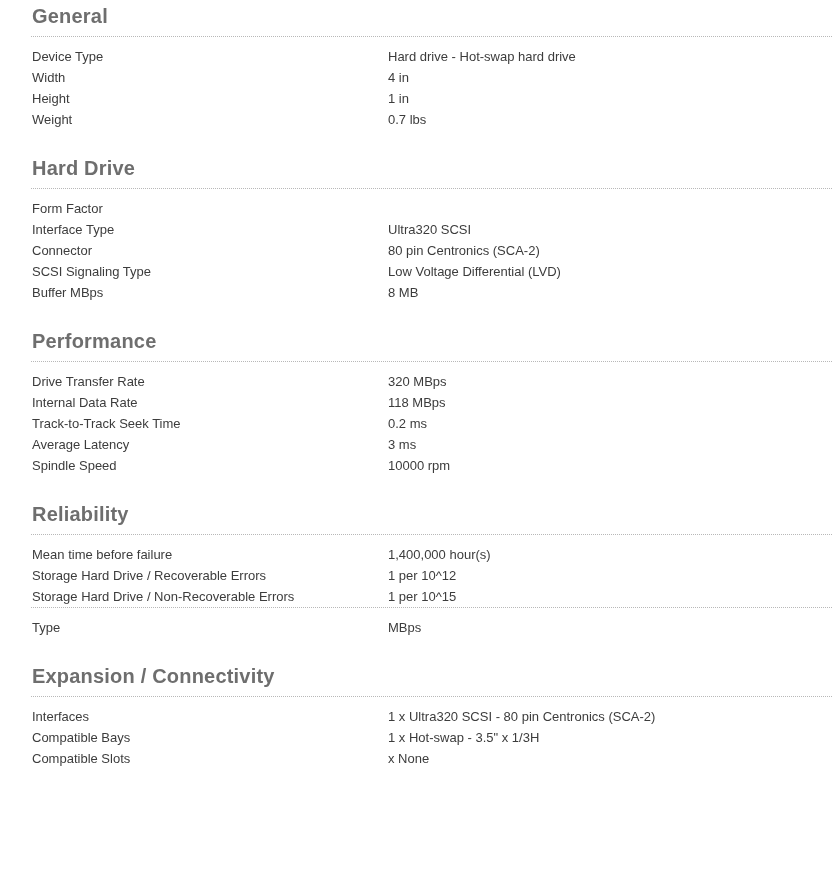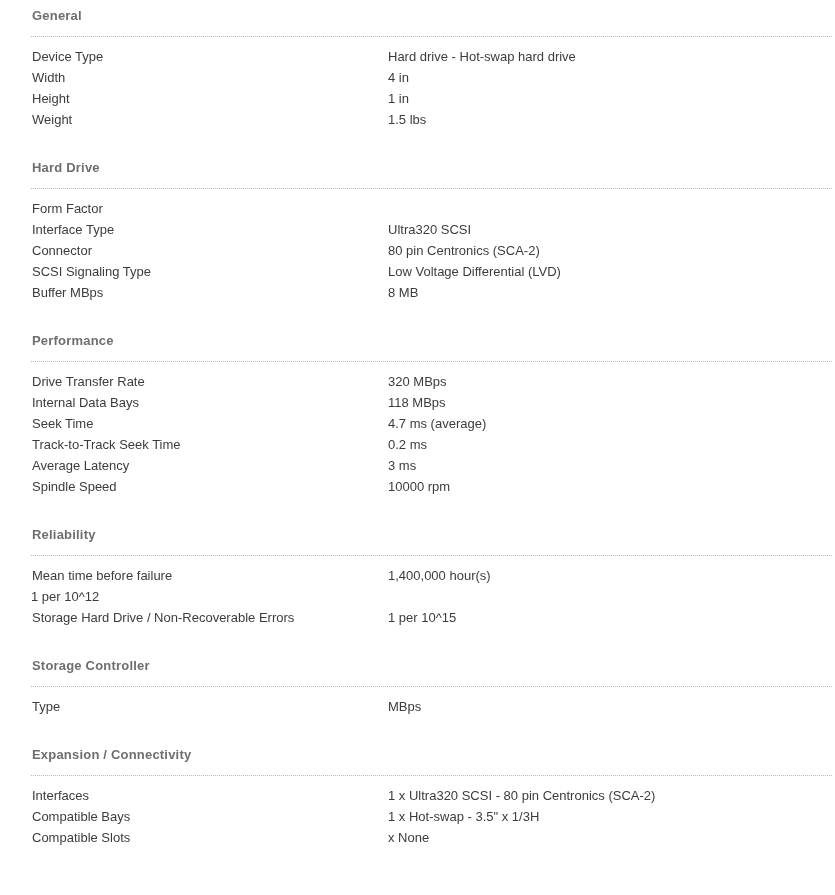--- a/index.html
+++ b/index.html
@@ -7,21 +7,21 @@
     width: 835px;
     min-height: 895px;
     box-sizing: border-box;
     padding: 6px 3px 12px 31px;
     font-family: "Liberation Sans", "DejaVu Sans", sans-serif;
     -webkit-font-smoothing: antialiased;
   }
   main { display: block; }
   .spec-section { display: block; }
   .section-title {
-    font-size: 13px;
+    font-size: 20px;
     font-weight: bold;
     color: var(--title-color, #6e6e6e);
     line-height: 20px;
     margin: 28px 0 10px 1px;
     letter-spacing: 0.2px;
   }
   .spec-section:first-child .section-title { margin-top: 0; }
   .section-divider {
     height: 0;
     border-top: 1px dotted var(--divider-color, #b8b8b8);
@@ -62,21 +62,21 @@
   </div>
 
 
   <div class="spec-row">
     <div class="spec-label">Height</div>
     <div class="spec-value">1 in</div>
   </div>
 
   <div class="spec-row">
     <div class="spec-label">Weight</div>
-    <div class="spec-value">1.5 lbs</div>
+    <div class="spec-value">0.7 lbs</div>
   </div>
 </div>
   </section>
 
   <section class="spec-section">
     <h2 class="section-title">Hard Drive</h2>
     <div class="section-divider"></div>
     <div class="spec-rows">
   <div class="spec-row">
     <div class="spec-label">Form Factor</div>
@@ -109,28 +109,24 @@
   <section class="spec-section">
     <h2 class="section-title">Performance</h2>
     <div class="section-divider"></div>
     <div class="spec-rows">
   <div class="spec-row">
     <div class="spec-label">Drive Transfer Rate</div>
     <div class="spec-value">320 MBps</div>
   </div>
 
   <div class="spec-row">
-    <div class="spec-label">Internal Data Bays</div>
+    <div class="spec-label">Internal Data Rate</div>
     <div class="spec-value">118 MBps</div>
   </div>
 
-  <div class="spec-row">
-    <div class="spec-label">Seek Time</div>
-    <div class="spec-value">4.7 ms (average)</div>
-  </div>
 
   <div class="spec-row">
     <div class="spec-label">Track-to-Track Seek Time</div>
     <div class="spec-value">0.2 ms</div>
   </div>
 
   <div class="spec-row">
     <div class="spec-label">Average Latency</div>
     <div class="spec-value">3 ms</div>
   </div>
@@ -145,32 +141,32 @@
   <section class="spec-section">
     <h2 class="section-title">Reliability</h2>
     <div class="section-divider"></div>
     <div class="spec-rows">
   <div class="spec-row">
     <div class="spec-label">Mean time before failure</div>
     <div class="spec-value">1,400,000 hour(s)</div>
   </div>
 
   <div class="spec-row">
+    <div class="spec-label">Storage Hard Drive / Recoverable Errors</div>
     <div class="spec-value">1 per 10^12</div>
   </div>
 
   <div class="spec-row">
     <div class="spec-label">Storage Hard Drive / Non-Recoverable Errors</div>
     <div class="spec-value">1 per 10^15</div>
   </div>
 </div>
   </section>
 
   <section class="spec-section">
-    <h2 class="section-title">Storage Controller</h2>
     <div class="section-divider"></div>
     <div class="spec-rows">
   <div class="spec-row">
     <div class="spec-label">Type</div>
     <div class="spec-value">MBps</div>
   </div>
 </div>
   </section>
 
   <section class="spec-section">

